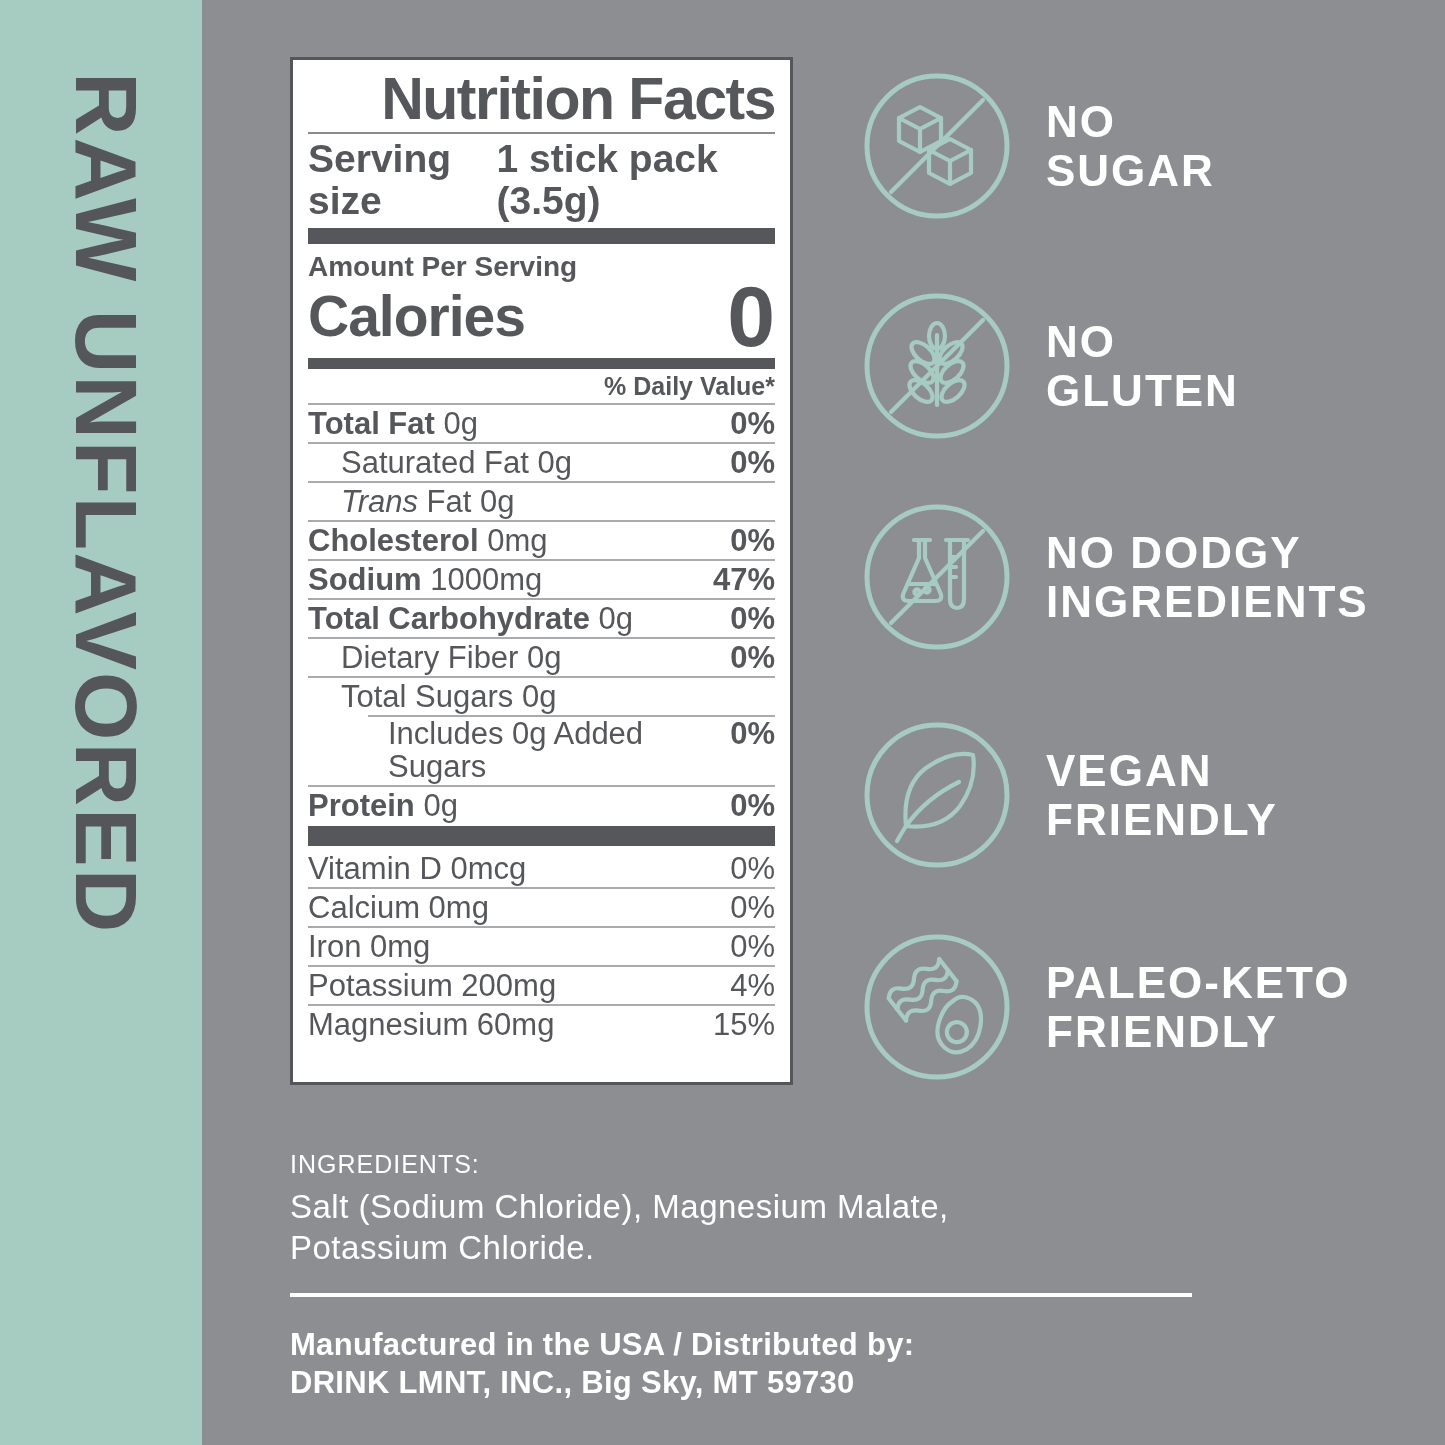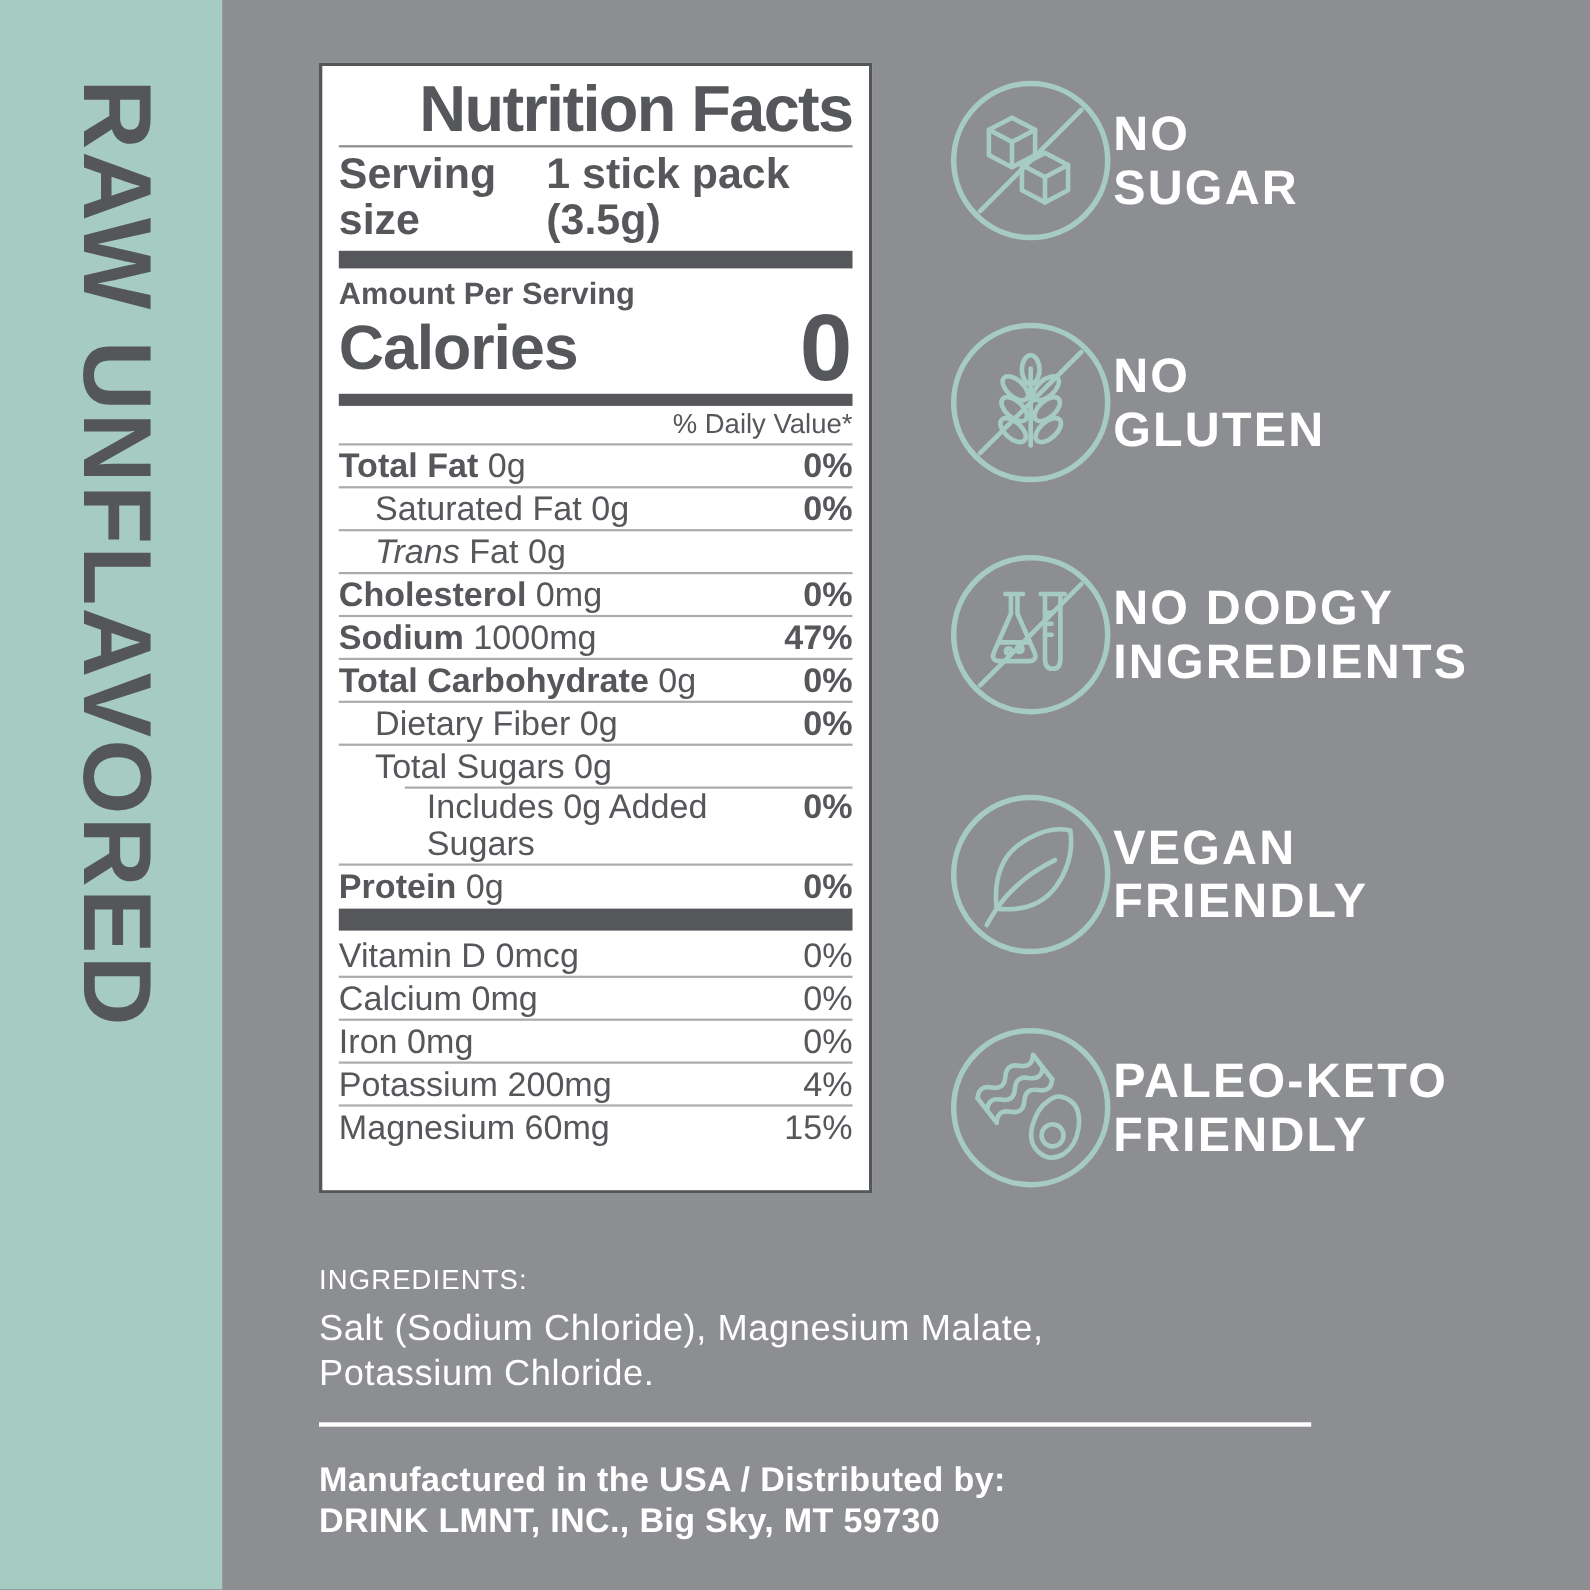--- a/index.html
+++ b/index.html
@@ -33,37 +33,37 @@
   .nf-rule{border-bottom:2px solid #8b8c8e;margin:2px 0 4px;}
   .nf-servings{font-size:32px;line-height:40px;}
   .nf-serving{display:flex;justify-content:center;font-weight:bold;font-size:39px;line-height:42px;}
   .nf-bar{background:var(--label-ink);}
   .bar-a{height:16px;margin:6px 0 8px;}
   .nf-aps{font-size:28px;font-weight:bold;line-height:30px;margin-top:2px;}
   .nf-cal{display:flex;justify-content:space-between;align-items:center;height:68px;}
   .nf-cal-label{font-size:57px;font-weight:bold;letter-spacing:-1px;line-height:58px;}
   .nf-cal-value{font-size:86px;font-weight:bold;line-height:70px;}
   .bar-b{height:11px;margin:8px 0 2px;}
-  .nf-dv-header{text-align:right;font-size:25px;font-weight:normal;line-height:30px;border-bottom:2px solid var(--hairline);padding-bottom:2px;}
+  .nf-dv-header{text-align:right;font-size:25px;font-weight:bold;line-height:30px;border-bottom:2px solid var(--hairline);padding-bottom:2px;}
   .nf-row{
     display:flex;justify-content:space-between;align-items:baseline;
     font-size:31px;line-height:33px;padding:2px 0;border-bottom:2px solid var(--hairline);
   }
   .nf-row .nm b{font-weight:bold;}
   .nf-row .dv.b{font-weight:bold;}
   .nf-row.noline{border-bottom:none;}
   .nf-row.ind1 .nm{padding-left:33px;display:inline-block;}
   .nf-row.ind2 .nm{padding-left:80px;display:inline-block;}
   .nf-row.rule-ind{position:relative;}
   .nf-row.rule-ind::before{content:"";position:absolute;left:60px;right:0;top:0;border-top:2px solid var(--hairline);}
   .bar-c{height:20px;margin:2px 0 4px;}
 
   
   .badges{position:absolute;left:862px;top:0;width:583px;height:1445px;}
-  .badge{position:absolute;left:0;display:flex;align-items:center;height:150px;}
+  .badge{position:absolute;left:0;display:flex;align-items:center;gap:34px;height:150px;}
   .badge-icon{width:150px;height:150px;flex:none;}
   .badge-icon svg{display:block;}
   .badge-icon path,.badge-icon circle,.badge-icon ellipse,.badge-icon line{
     stroke:var(--accent);fill:none;stroke-width:4.2;stroke-linecap:round;stroke-linejoin:round;
   }
   .badge-icon .ring{stroke-width:5;}
   .badge-text{color:var(--white);font-weight:bold;font-size:44px;line-height:49px;letter-spacing:2px;white-space:nowrap;}
 
   
   .ingredients{position:absolute;left:290px;top:1142px;color:var(--white);}

